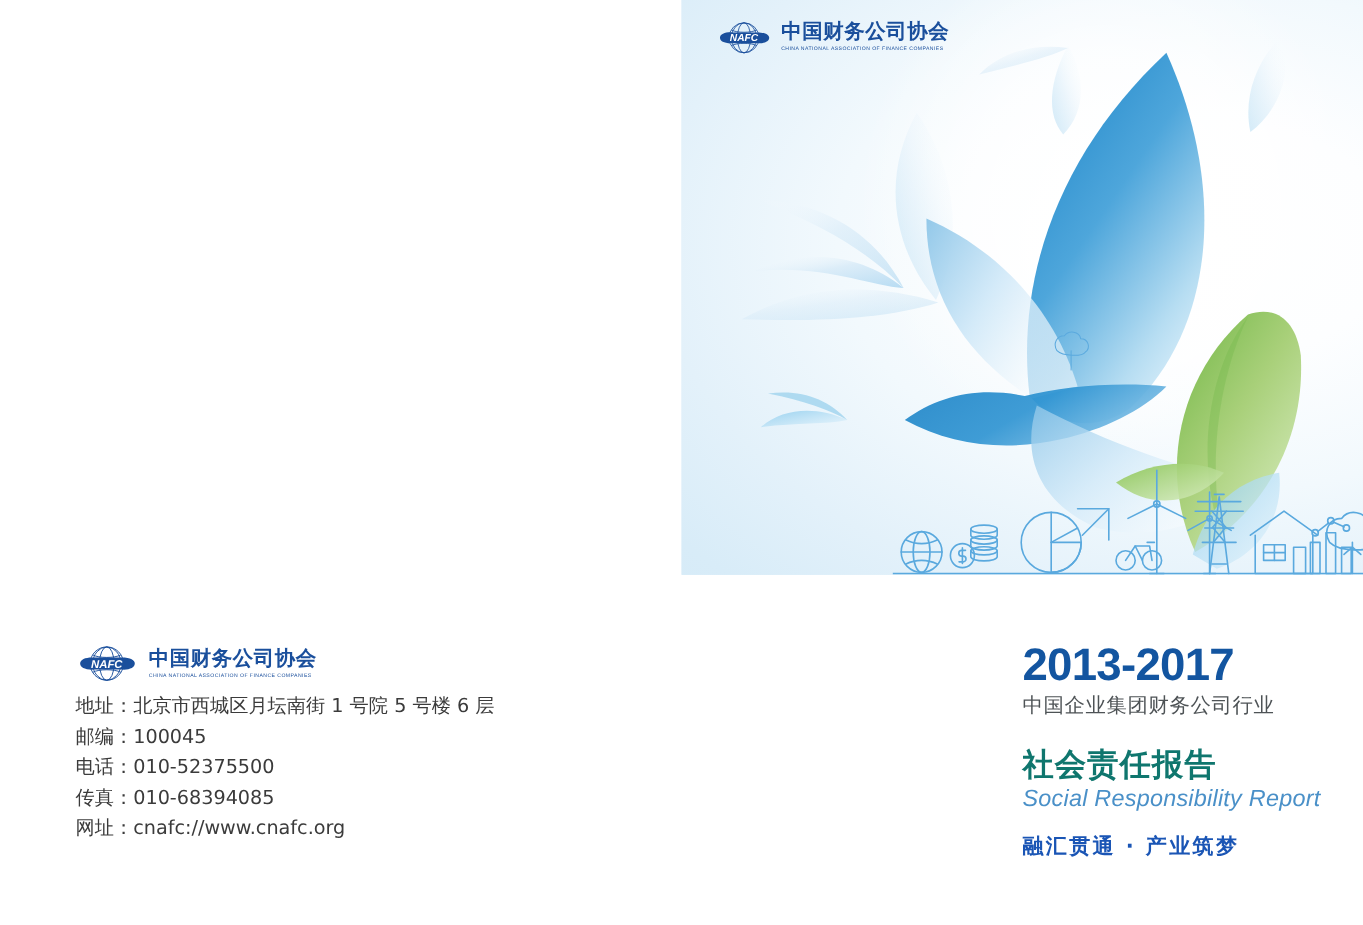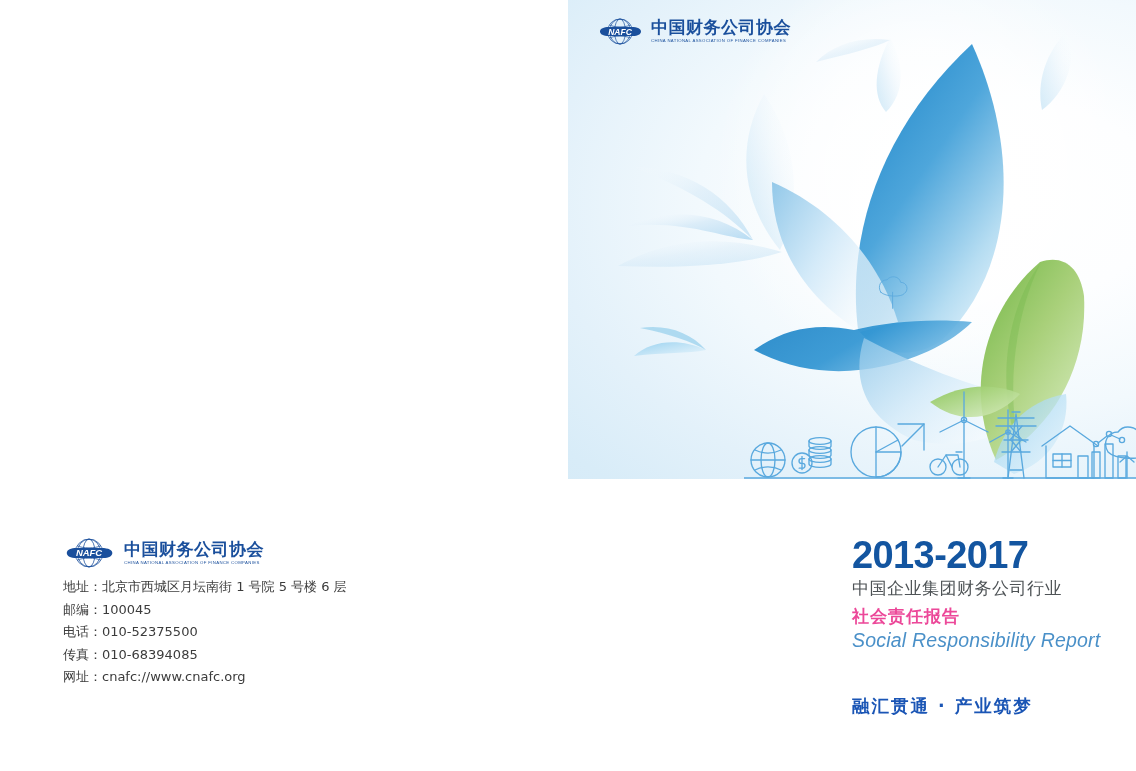--- a/index.html
+++ b/index.html
@@ -51,36 +51,36 @@
   .org-block{position:absolute;left:62px;top:59px;display:flex;align-items:center;gap:8px;}
   .org-words{display:flex;flex-direction:column;line-height:1;}
   .org-cn{
     font-size:17px;font-weight:bold;color:#1a4f9c;letter-spacing:.5px;
     font-family:"DejaVu Sans",sans-serif;
   }
   .org-en{font-size:4.3px;color:#1a4f9c;letter-spacing:.35px;margin-top:3px;white-space:nowrap;}
 
   .contacts{position:absolute;left:63px;top:101px;width:420px;}
   .contact-line{
-    font-size:13px;color:#3b3b3b;line-height:1;margin-bottom:9.5px;
+    font-size:16px;color:#3b3b3b;line-height:1;margin-bottom:9.5px;
     white-space:nowrap;font-family:"DejaVu Sans",sans-serif;
   }
 
   
   .titleblock{position:absolute;left:852px;top:536px;width:270px;}
   .t-years{
     font-size:38px;font-weight:bold;color:#1355a0;letter-spacing:-.6px;
     line-height:1;margin:0 0 6px 0;font-family:"Liberation Sans",sans-serif;
   }
   .t-industry{
-    font-size:17px;color:#4e5356;line-height:1;margin:0 0 11px 0;
+    font-size:17px;color:#4e5356;line-height:1;margin:0 0 28px 0;
     letter-spacing:.5px;font-family:"DejaVu Sans",sans-serif;
   }
   .t-report-cn{
-    font-size:17px;font-weight:bold;color:#ec4899;line-height:1;margin:0 0 6px 0;
+    font-size:26px;font-weight:bold;color:#0f766e;line-height:1;margin:0 0 6px 0;
     letter-spacing:1px;font-family:"DejaVu Sans",sans-serif;
   }
   .t-report-en{
     font-size:19.5px;color:#4a90c8;line-height:1;margin:0;letter-spacing:.2px;
     font-family:"Liberation Sans",sans-serif;
     font-style:italic;
   }
   .t-slogan{
     position:absolute;left:852px;top:698px;
     font-size:17.5px;font-weight:bold;color:#1a55b5;letter-spacing:2px;

